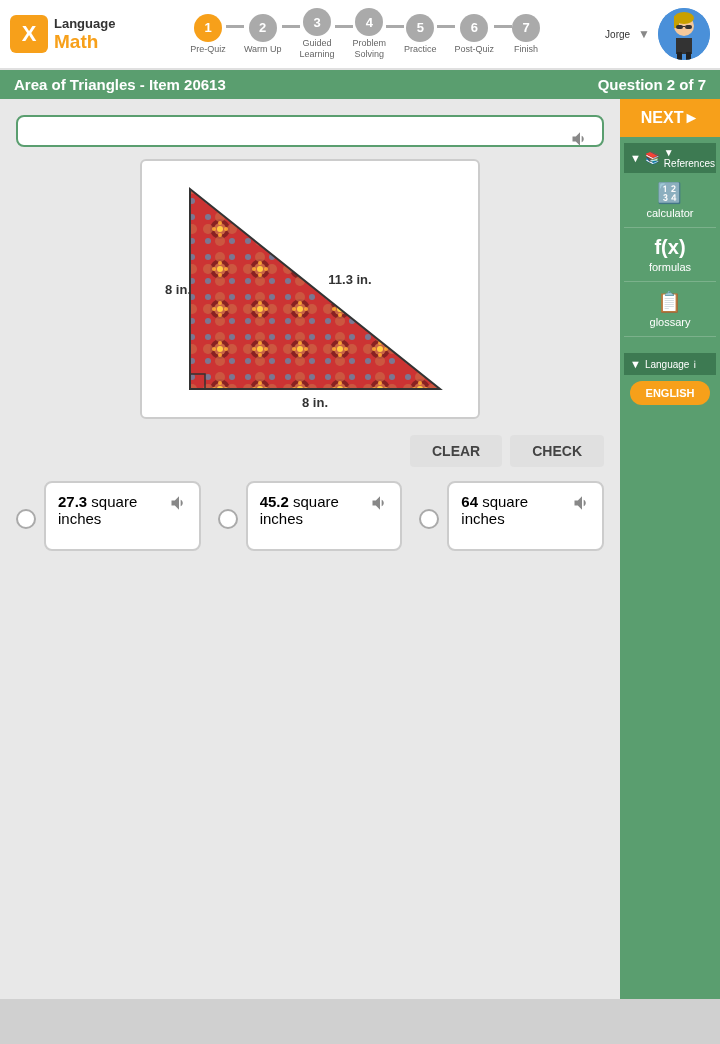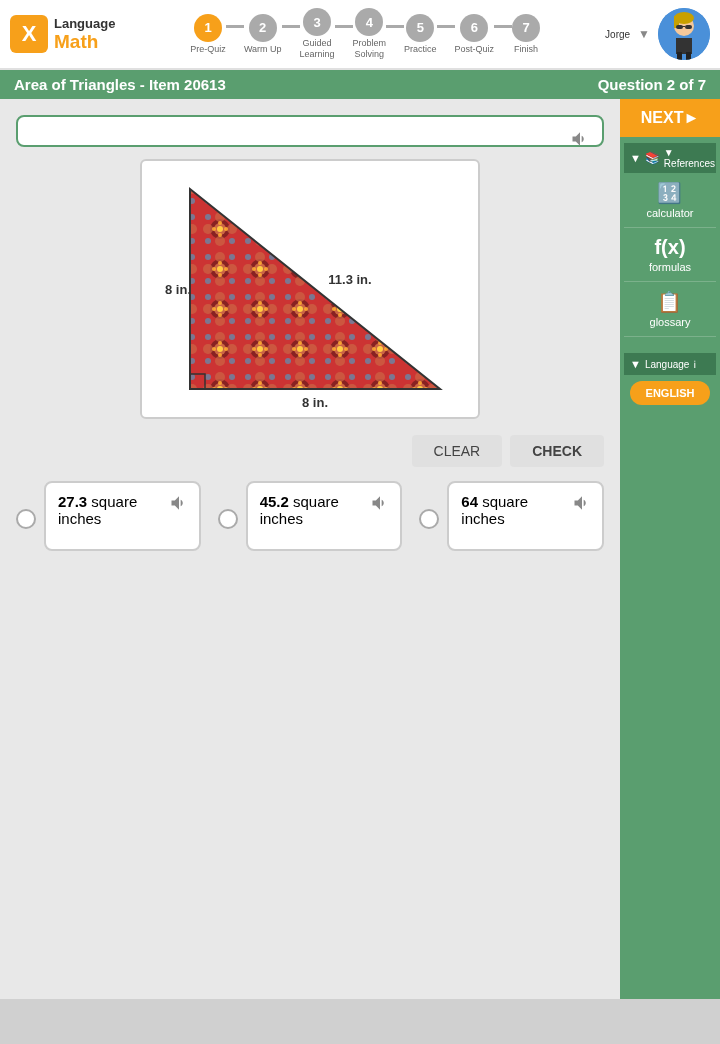--- a/index.html
+++ b/index.html
@@ -171,21 +171,21 @@
       justify-content: flex-end;
       gap: 8px;
       margin-bottom: 14px;
     }
     .btn-clear {
       background: #e0e0e0;
       border: none;
       border-radius: 4px;
       padding: 8px 22px;
       font-size: 14px;
-      font-weight: normal;
+      font-weight: bold;
       cursor: pointer;
       color: #444;
     }
     .btn-check {
       background: #e0e0e0;
       border: none;
       border-radius: 4px;
       padding: 8px 22px;
       font-size: 14px;
       font-weight: bold;

